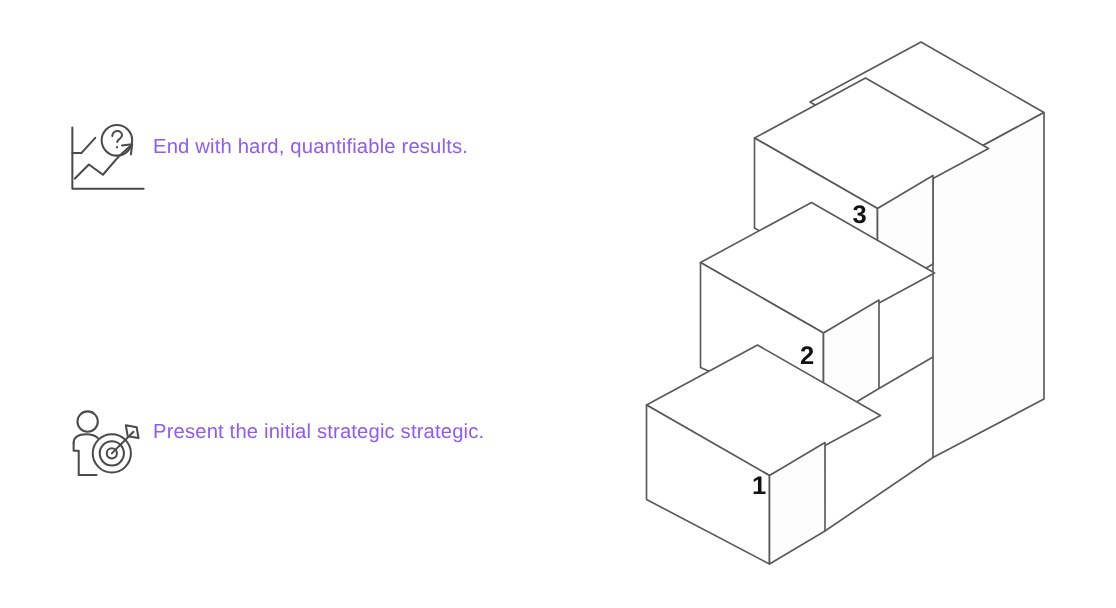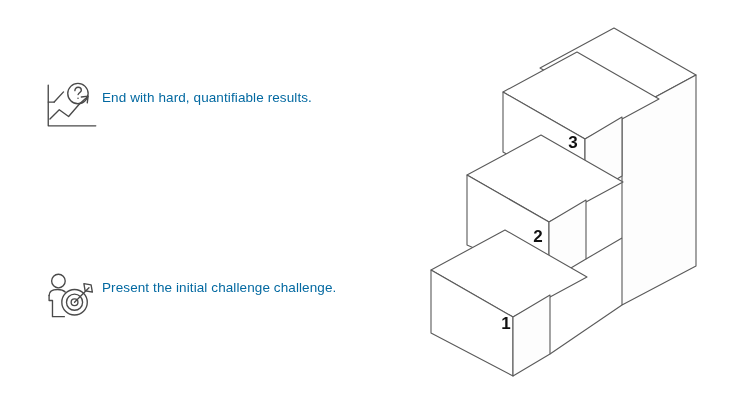--- a/index.html
+++ b/index.html
@@ -57,21 +57,21 @@
     width: 300px;
     box-sizing: border-box;
   }
   .row-2 .text-cell { padding-top: 18px; }
   .row-3 .text-cell { padding-top: 26px; }
 
   .body-text {
     font-family: "Liberation Sans", sans-serif;
     font-size: 13.5px;
     line-height: 19px;
-    color: #0369a1;
+    color: #8b5cf6;
     margin: 0;
     letter-spacing: 0.1px;
   }
 
   
   .stairs {
     position: absolute;
     left: 400px;
     top: 0;
     width: 344px;
@@ -137,21 +137,21 @@
             <circle cx="36" cy="35" r="9.5"></circle>
             <circle cx="36" cy="35" r="4"></circle>
 
             <path d="M36 35 L53 18"></path>
 
             <path d="M47 13 L48.5 21.5 L57 23 L55.5 14.5 L47 13 Z"></path>
           </g>
         </svg>
       </div>
       <div class="text-cell">
-        <p class="body-text">Present the initial challenge challenge.</p>
+        <p class="body-text">Present the initial strategic strategic.</p>
       </div>
     </div>
   </div>
 
   <div class="stairs">
     <svg width="344" height="405" viewBox="0 0 344 405" aria-hidden="true">
 
       <polygon class="face" points="140,68 214,28 296,75 222,115"></polygon>
 
       <polygon class="face-side" points="296,75 296,266 222,305 222,115"></polygon>

